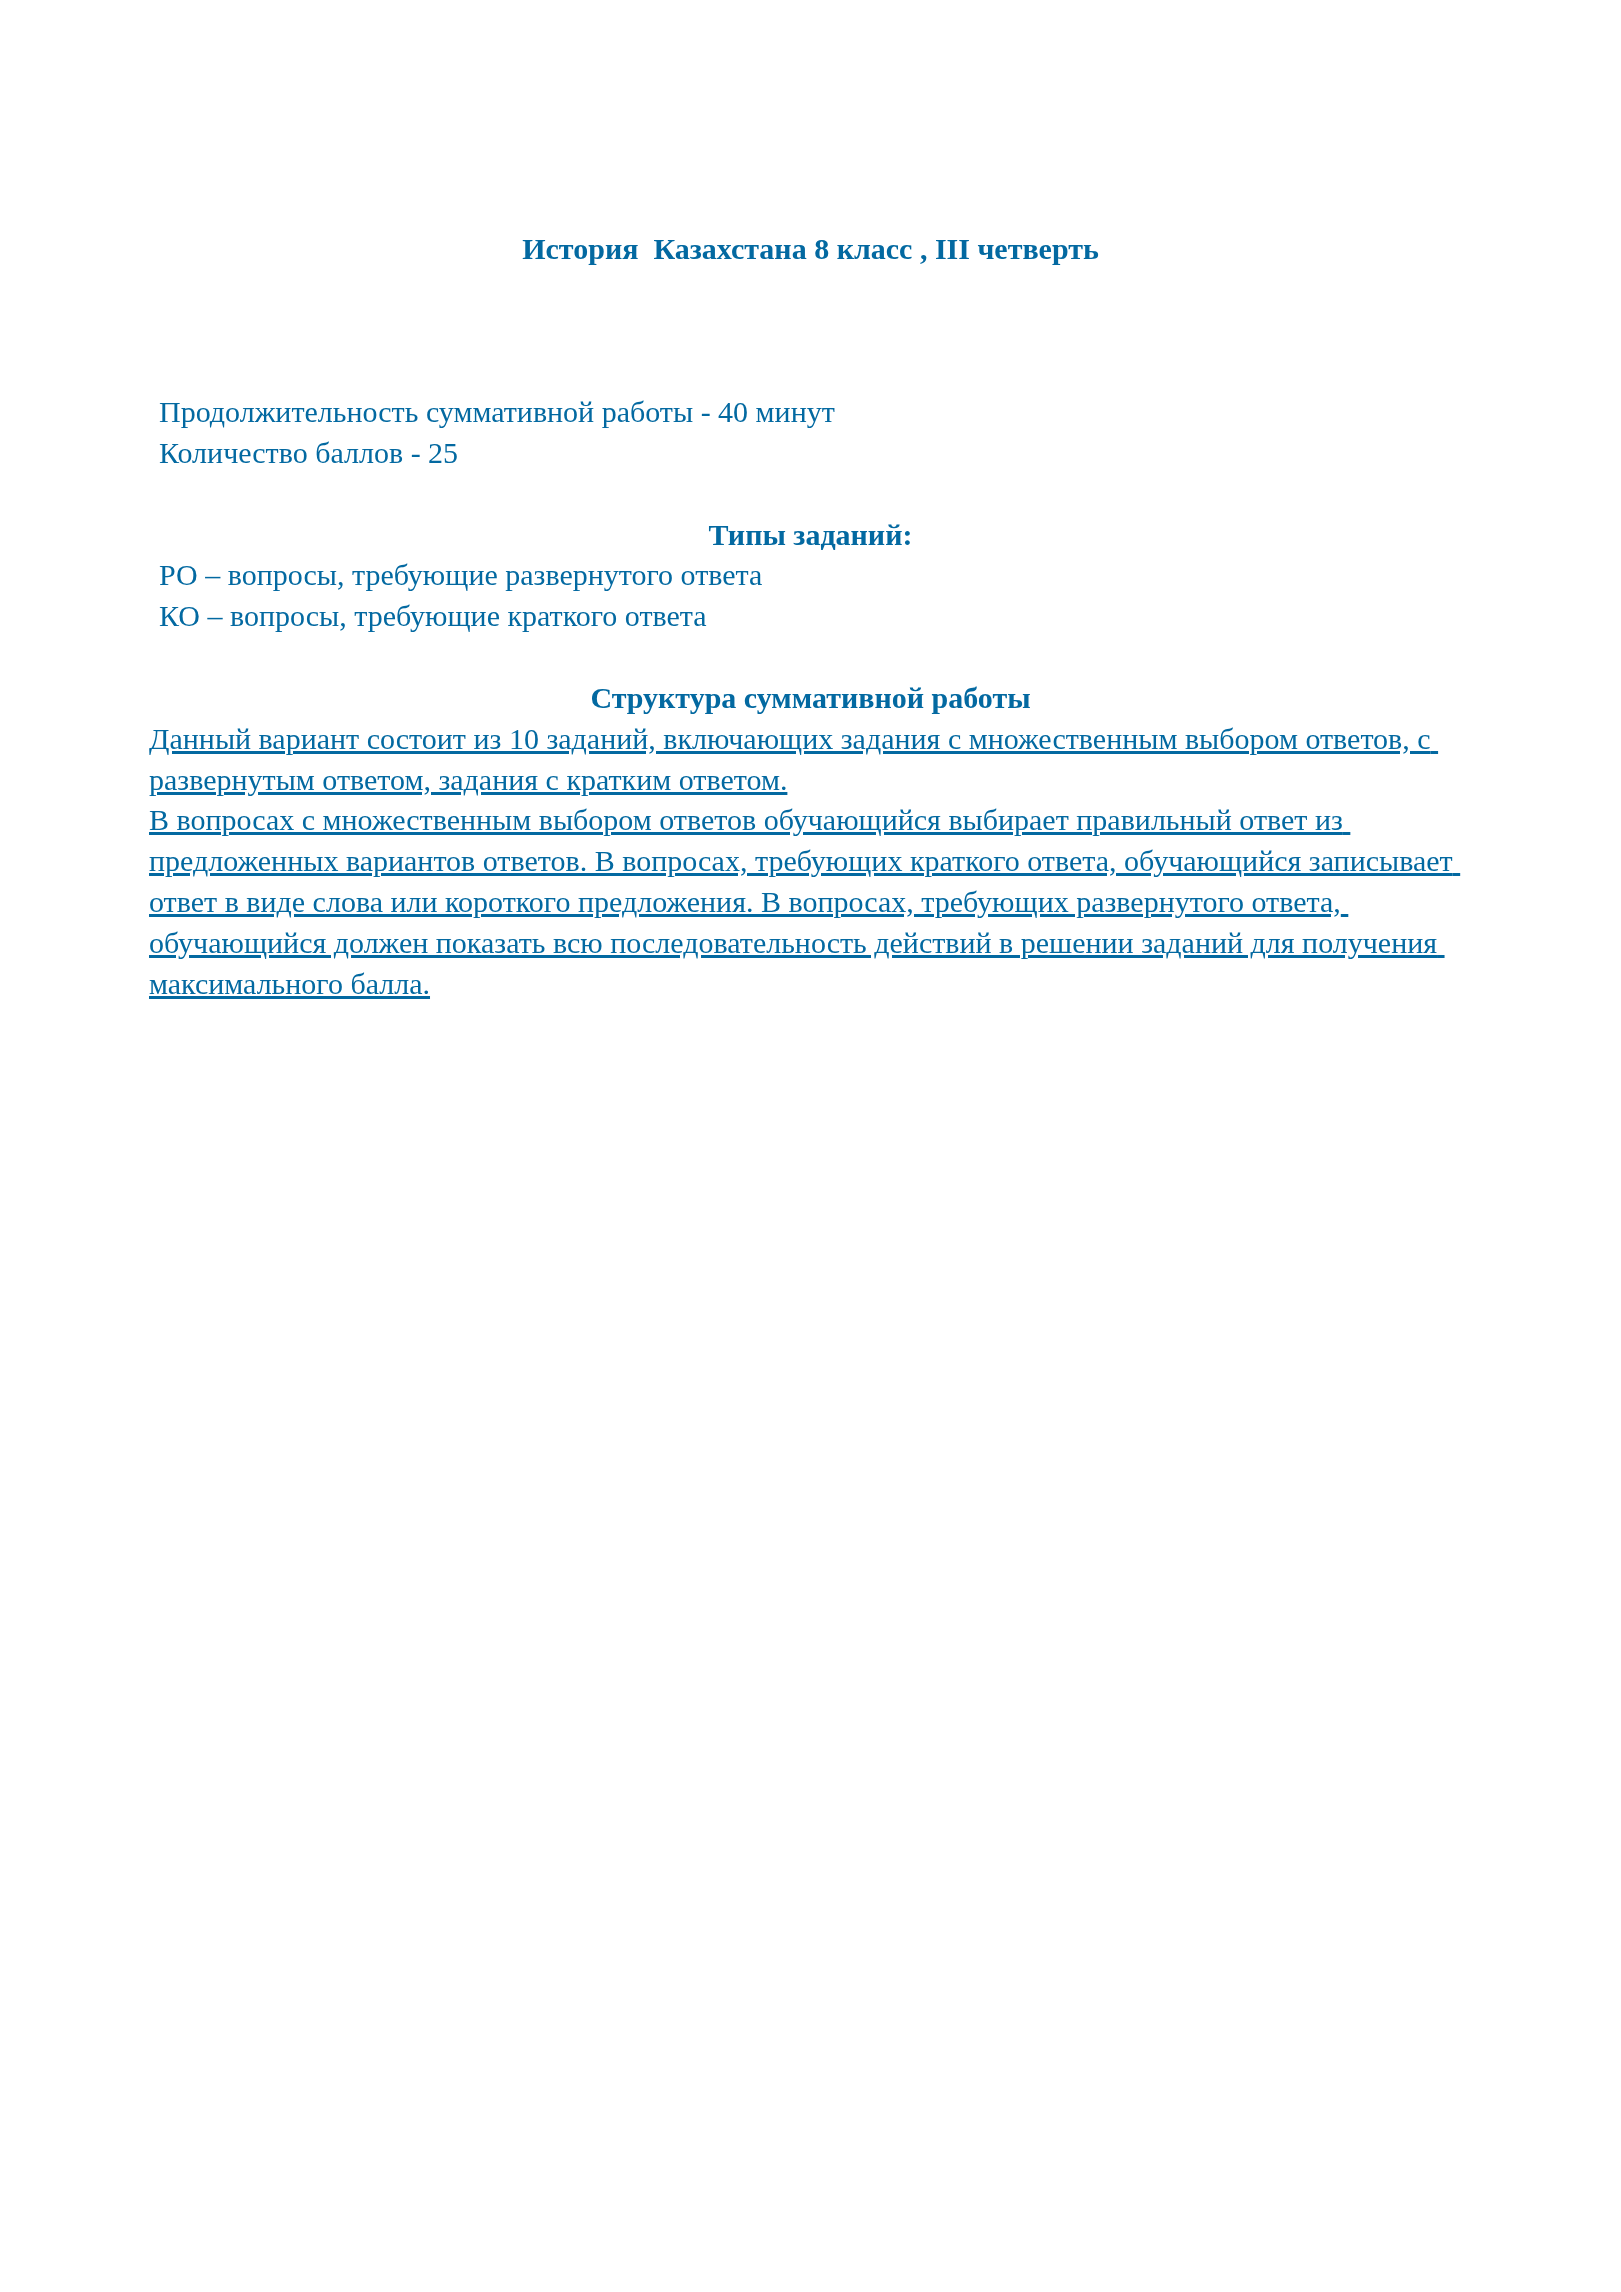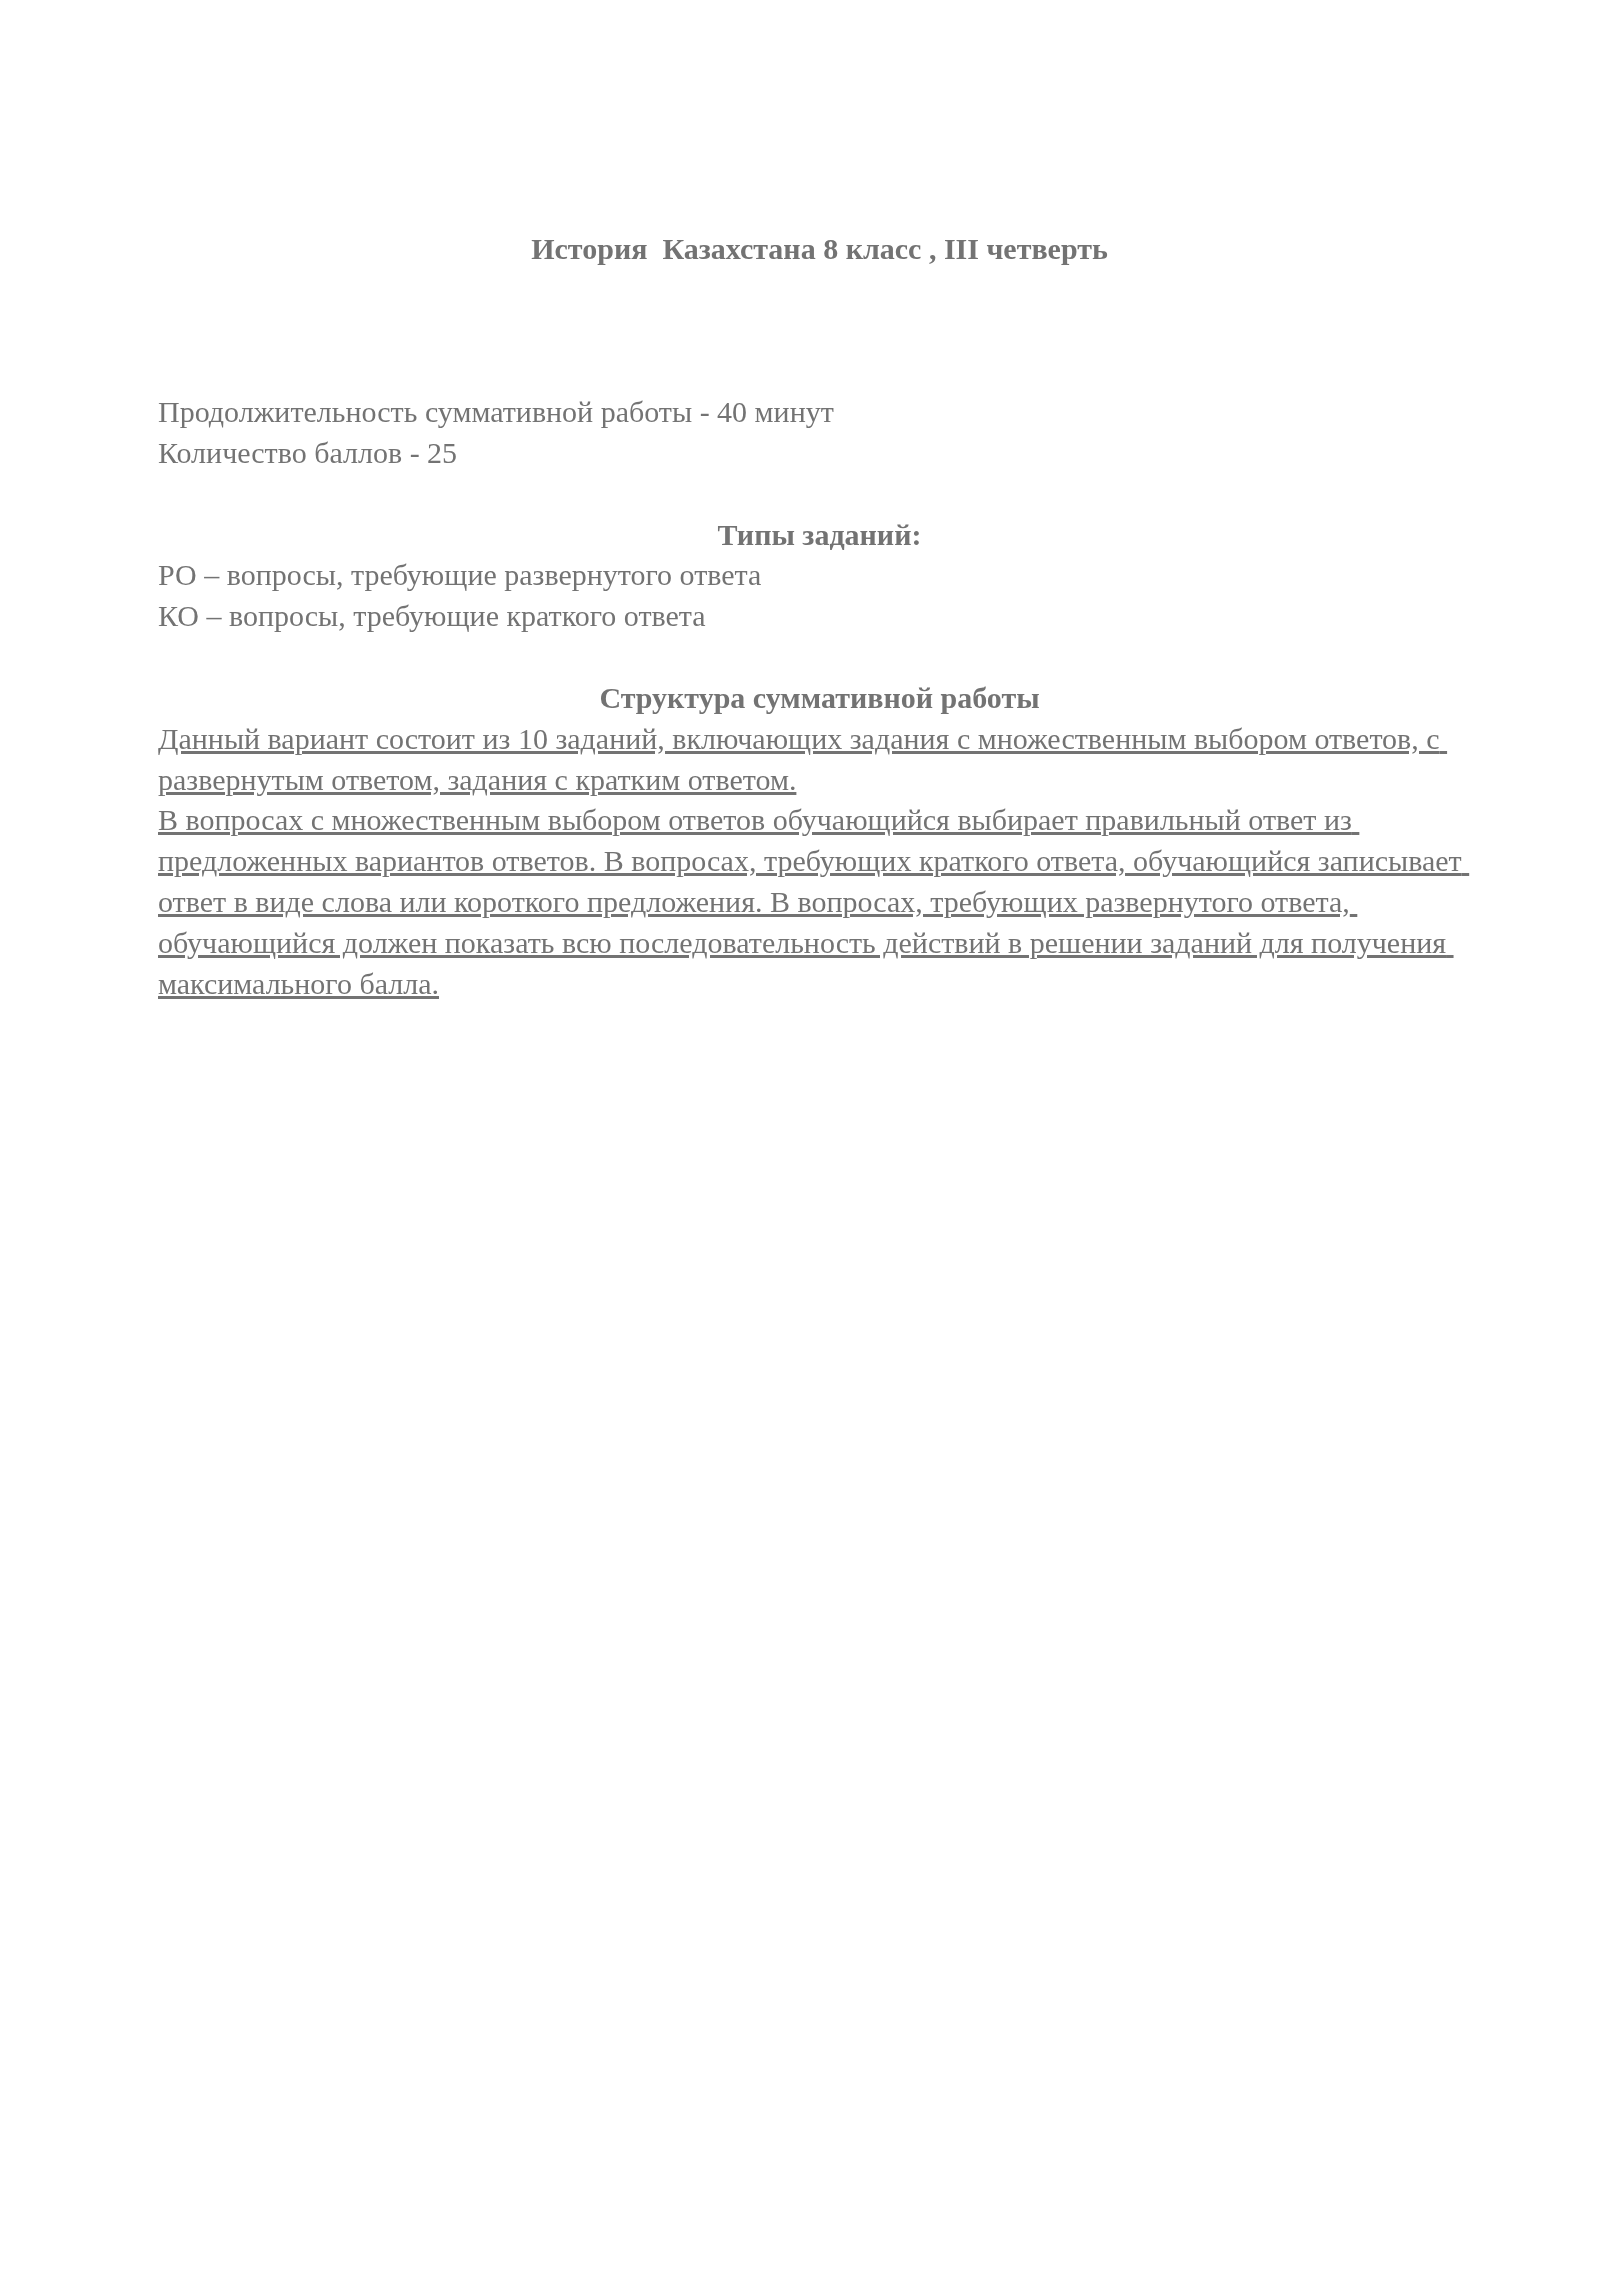--- a/index.html
+++ b/index.html
@@ -14,25 +14,25 @@
     width: 1621px;
     height: 2293px;
     margin: 0 auto;
     background: #ffffff;
     box-sizing: border-box;
     overflow: hidden;
   }
 
   .content {
     position: absolute;
-    left: 158px;
+    left: 149px;
     top: 147px;
     width: 1323px;
     font-family: "Liberation Serif", "DejaVu Serif", serif;
-    color: #737373;
+    color: #0369a1;
     font-size: 30px;
     line-height: 1.36;
   }
 
   
   .doc-title {
     text-align: center;
     font-weight: bold;
     font-size: 30px;
     line-height: 1.36;
@@ -48,20 +48,21 @@
     display: block;
     height: 41px;
   }
 
   
   .meta-line,
   .type-line {
     display: block;
     text-align: left;
     white-space: pre-wrap;
+    margin-left: 10px;
   }
 
   
   .section-heading {
     display: block;
     font-weight: bold;
     text-align: center;
   }
 
   

